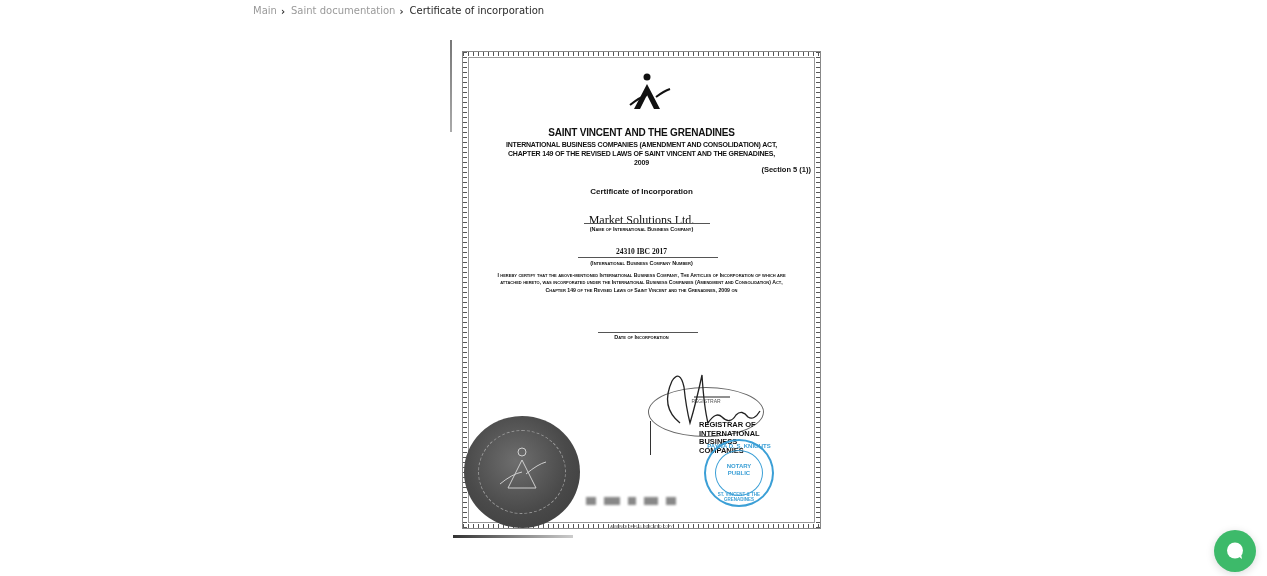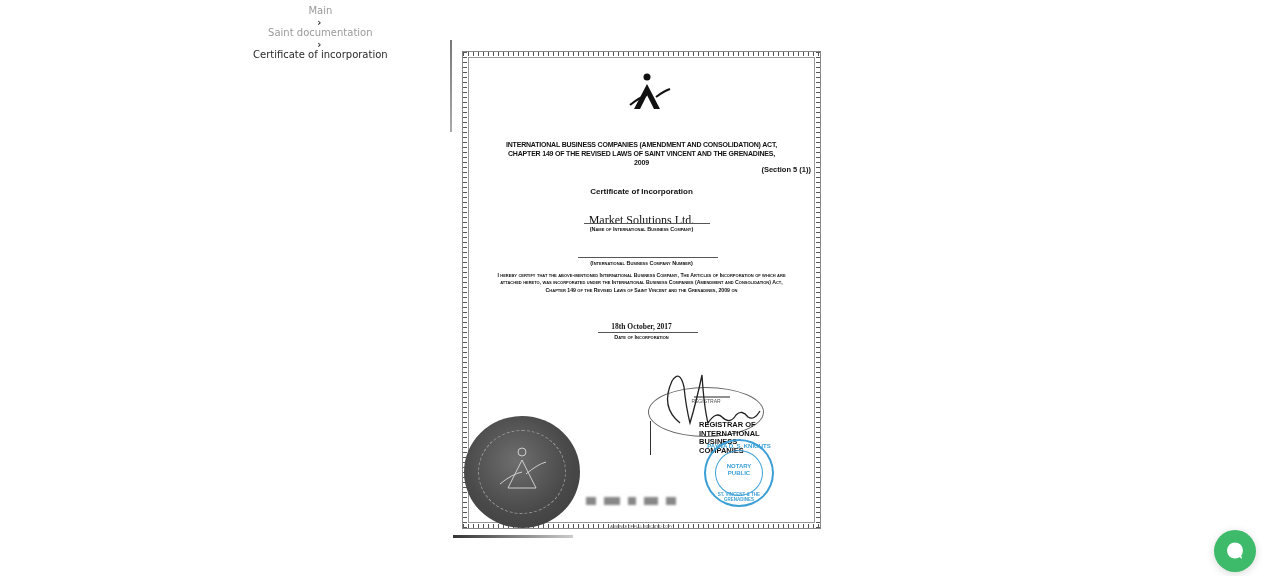--- a/index.html
+++ b/index.html
@@ -1,17 +1,17 @@
 <!DOCTYPE html>
 <html><head>
 <meta charset="utf-8">
 <style>
   * { box-sizing: border-box; margin: 0; padding: 0; }
   html, body { width: 1267px; height: 576px; background: #ffffff; overflow: hidden; font-family: "Liberation Sans", sans-serif; }
-  .breadcrumb { position: absolute; left: 253px; top: 5px; display: flex; align-items: center; font-size: 10px; font-family: "DejaVu Sans", sans-serif; flex-direction: column; }
+  .breadcrumb { position: absolute; left: 253px; top: 5px; display: flex; align-items: center; font-size: 10px; font-family: "DejaVu Sans", sans-serif; }
   .crumb { color: #9a9a9a; text-decoration: none; cursor: pointer; }
   .crumb.current { color: #2a2a2a; cursor: default; }
   .sep { color: #333; font-size: 10px; margin: 0 6px 0 4px; font-weight: bold; transform: translateY(1px); }
 
   .doc-wrap { position: absolute; left: 450px; top: 40px; width: 372px; height: 500px; }
   .scan-edge-left { position: absolute; left: 0; top: 0; width: 2px; height: 92px; background: linear-gradient(#777,#aaa); }
   .scan-edge-bottom { position: absolute; left: 3px; bottom: 2px; width: 120px; height: 3px; background: linear-gradient(90deg,#333,#ccc); }
   .certificate { position: absolute; left: 13px; top: 12px; width: 357px; height: 476px; background: #fff;
     border: 5px solid transparent;
     outline: 1px solid #888;
@@ -82,34 +82,35 @@
   <div class="scan-edge-left"></div>
   <div class="certificate">
     <div class="cert-inner">
       <svg class="logo" viewBox="0 0 46 42">
         <circle cx="21" cy="6" r="3.5" fill="#111"></circle>
         <path d="M21 13 L8 38 L14 38 L21 24 L28 38 L34 38 Z" fill="#111"></path>
         <path d="M4 34 Q14 26 21 24" stroke="#111" stroke-width="2" fill="none"></path>
         <path d="M30 26 Q38 20 44 18" stroke="#111" stroke-width="2" fill="none"></path>
       </svg>
 
+      <div class="t title1">SAINT VINCENT AND THE GRENADINES</div>
       <div class="t title2" style="padding:0 28px;">INTERNATIONAL BUSINESS COMPANIES (AMENDMENT AND CONSOLIDATION) ACT, CHAPTER 149 OF THE REVISED LAWS OF SAINT VINCENT AND THE GRENADINES, 2009</div>
       <div class="t section">(Section 5 (1))</div>
       <div class="t certtitle">Certificate of Incorporation</div>
 
       <div class="t company">Market Solutions Ltd.</div>
       <div class="line1"></div>
       <div class="t companylbl">(Name of International Business Company)</div>
 
+      <div class="t number">24310 IBC 2017</div>
       <div class="line2"></div>
       <div class="t numberlbl">(International Business Company Number)</div>
 
       <div class="t certify">I hereby certify that the above-mentioned International Business Company, The Articles of Incorporation of which are attached hereto, was incorporated under the International Business Companies (Amendment and Consolidation) Act, Chapter 149 of the Revised Laws of Saint Vincent and the Grenadines, 2009 on</div>
 
-      <div class="t date">18th October, 2017</div>
       <div class="line3"></div>
       <div class="t datelbl">Date of Incorporation</div>
 
       <div class="reg-oval">
         <div class="reg-oval-label">REGISTRAR</div>
       </div>
       <svg class="signature" viewBox="0 0 120 66">
         <path d="M30 56 Q10 40 22 14 Q30 2 34 20 Q36 40 40 56 Q46 36 52 8 Q54 40 58 56 Q66 44 72 50 Q80 58 86 48 Q92 42 98 50 Q104 54 110 44" stroke="#222" stroke-width="1.3" fill="none"></path>
         <path d="M44 30 L80 30" stroke="#222" stroke-width="1" fill="none"></path>
       </svg>

